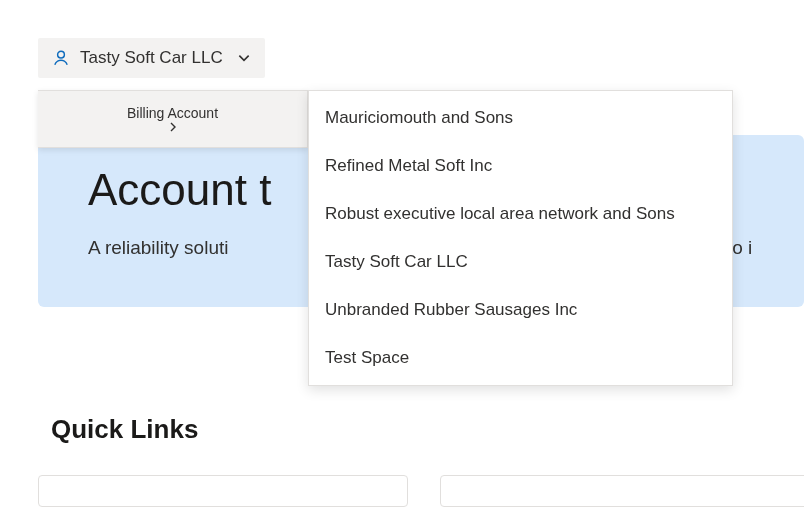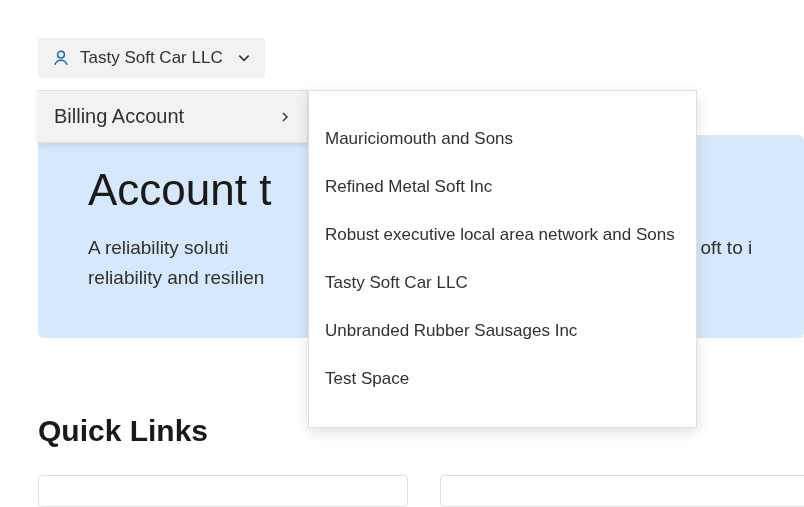--- a/index.html
+++ b/index.html
@@ -35,32 +35,33 @@
       background: #f3f2f1;
       border: 1px solid #e1dfdd;
       border-left: none;
       box-shadow: 0 2px 6px rgba(0,0,0,0.1);
     }
     .menu-row {
       display: flex;
       align-items: center;
       justify-content: space-between;
       padding: 14px 16px;
-      font-size: 20px;
+      font-size: 14px;
       color: #323130;
+      flex-direction: column;
     }
     .submenu-panel {
       position: absolute;
       top: 90px;
       left: 308px;
-      width: 389px;
+      width: 425px;
       background: #ffffff;
       border: 1px solid #e1dfdd;
       box-shadow: 0 4px 12px rgba(0,0,0,0.12);
-      padding: 24px 0;
+      padding: 3px 0;
     }
     .submenu-item {
       padding: 14px 16px;
       font-size: 17px;
       color: #323130;
       cursor: pointer;
     }
     .banner {
       position: absolute;
       top: 135px;
@@ -78,22 +79,22 @@
       white-space: nowrap;
     }
     .banner p {
       font-size: 19px;
       line-height: 1.6;
       color: #323130;
     }
     .quick-links {
       position: absolute;
       top: 414px;
-      left: 38px;
-      font-size: 30px;
+      left: 51px;
+      font-size: 26px;
       font-weight: 700;
       color: #1b1a19;
     }
     .card-stub {
       position: absolute;
       top: 475px;
       left: 38px;
       width: 370px;
       height: 32px;
       border: 1px solid #e1dfdd;
@@ -114,21 +115,20 @@
   </style>
 </head>
 <body>
 
 <div class="banner">
   <h1>
     <span>Account t</span><span style="display:inline-block;width:540px;"></span>
   </h1>
   <p>
     <span>A reliability soluti</span><span style="display:inline-block;width:472px;"></span><span>oft to i</span><br>
-    <span>reliability and resilien</span>
   </p>
 </div>
 
 <div class="quick-links">Quick Links</div>
 
 <div class="card-stub"></div>
 <div class="card-stub2"></div>
 
 <div class="account-selector">
   <span>

